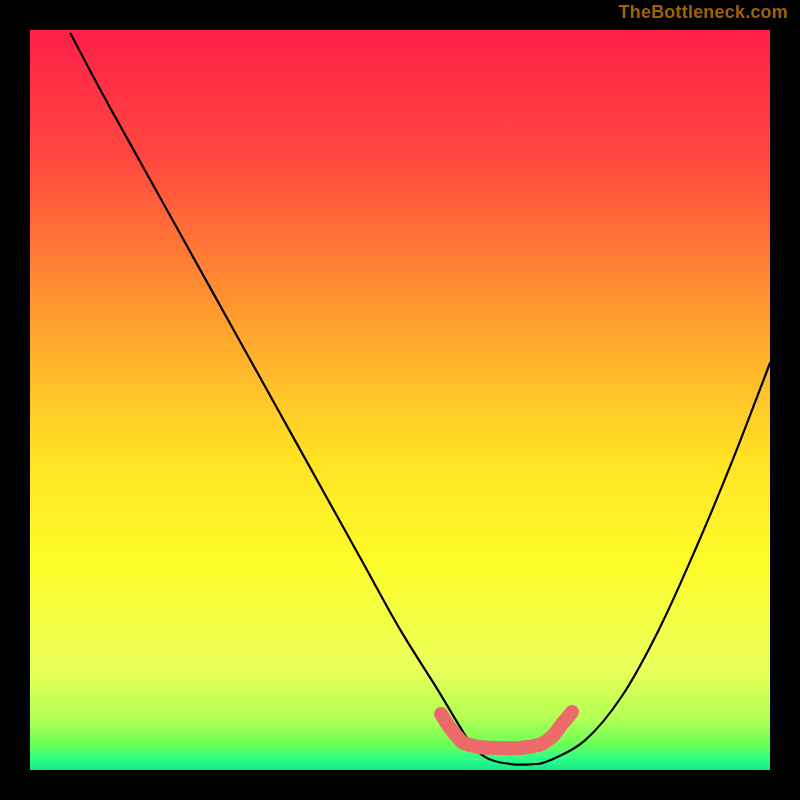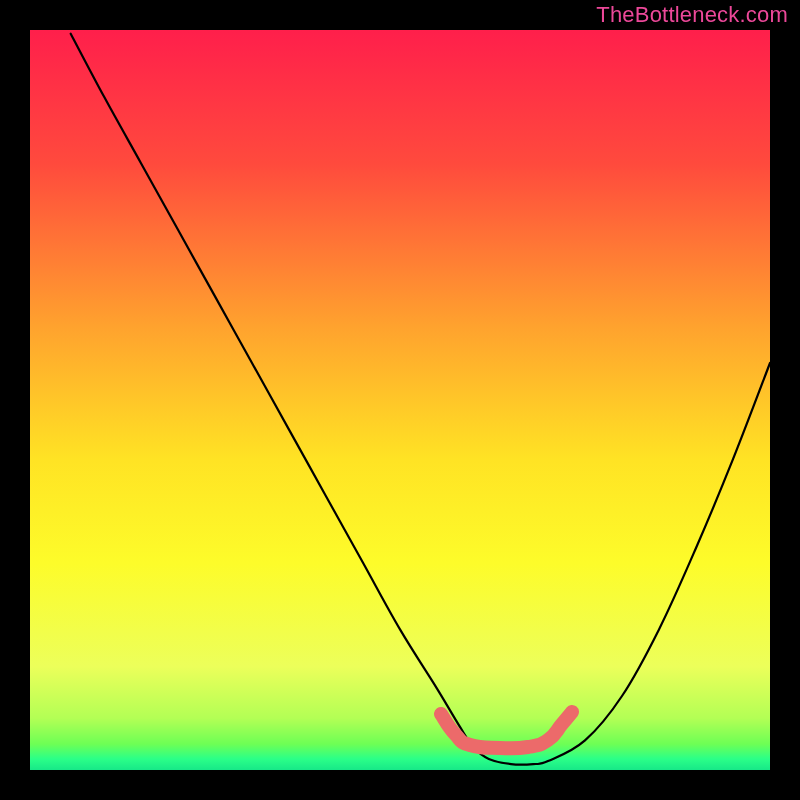--- a/index.html
+++ b/index.html
@@ -14,23 +14,23 @@
     position: relative;
     width: 800px;
     height: 800px;
     background: #000000;
   }
   .watermark {
     position: absolute;
     top: 2px;
     right: 12px;
     font-family: Arial, Helvetica, sans-serif;
-    font-size: 22px;
-    font-weight: 400;
-    color: #ec4899;
+    font-size: 18px;
+    font-weight: 700;
+    color: #a16207;
     letter-spacing: 0.2px;
   }
   svg {
     display: block;
   }
 </style>
 </head>
 <body>
 
 <div class="stage">

